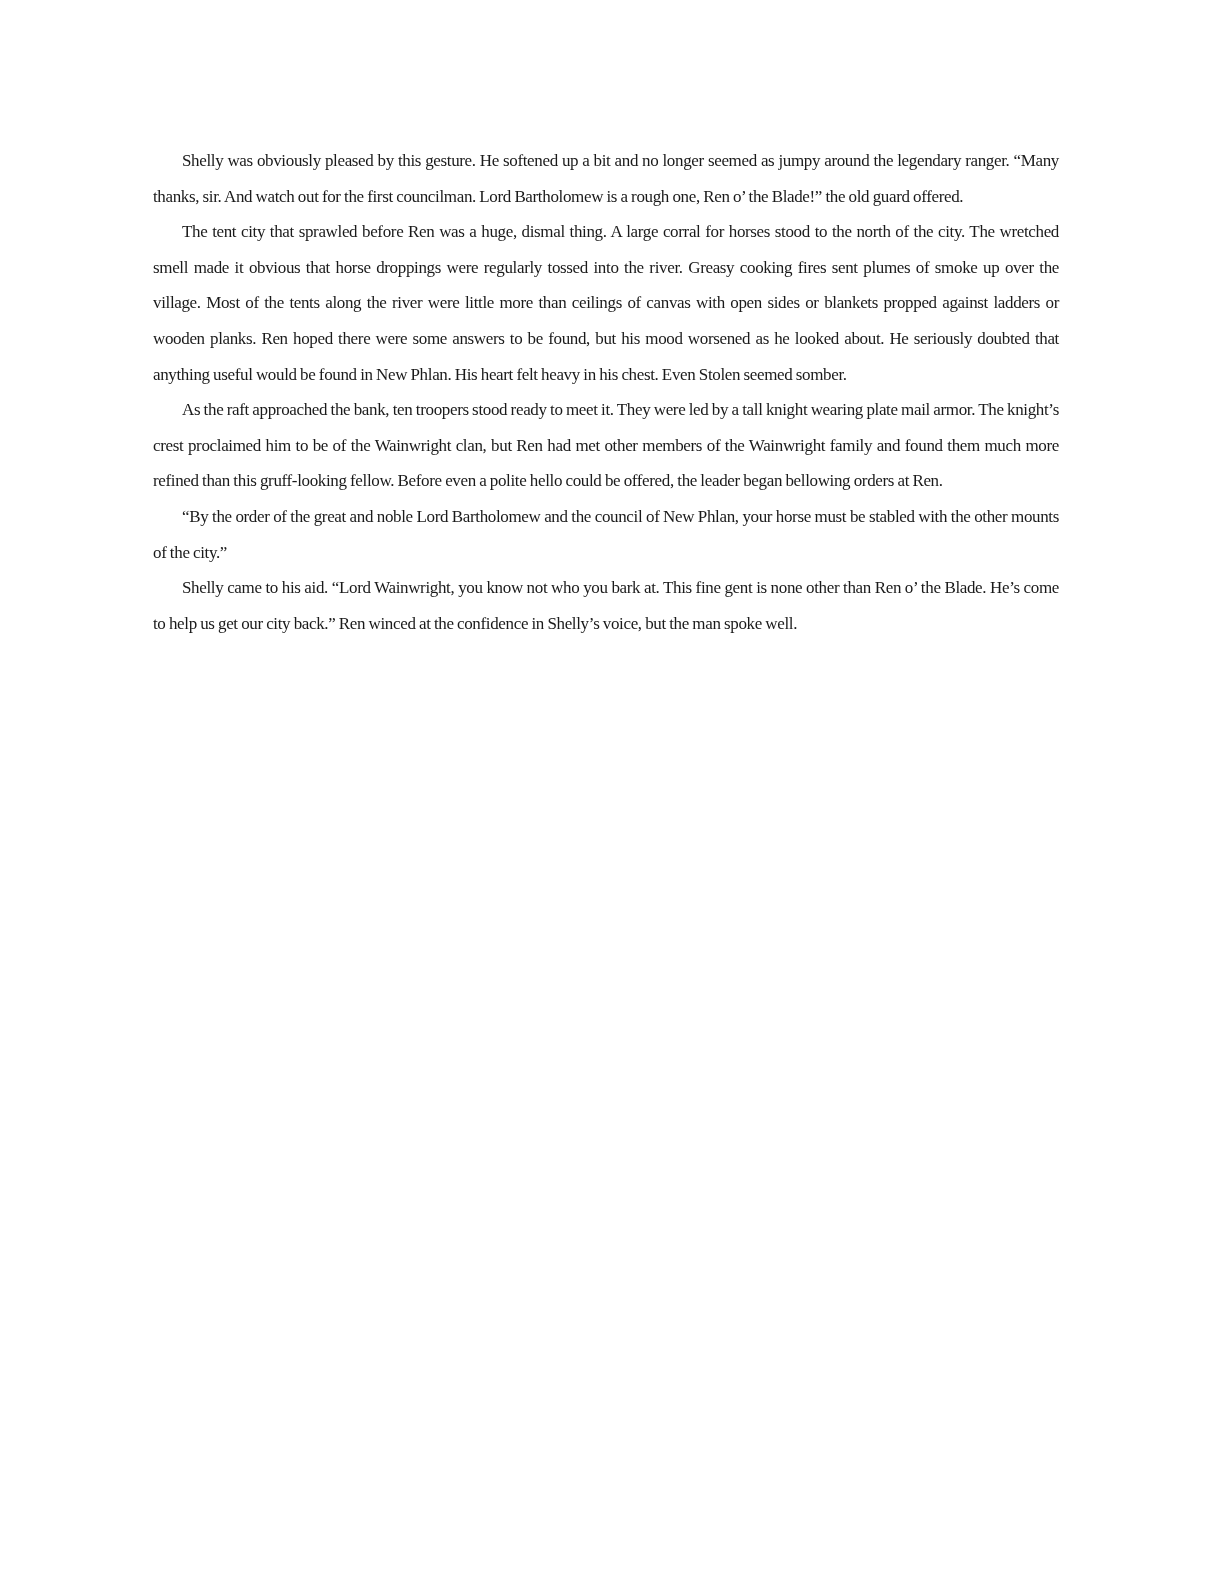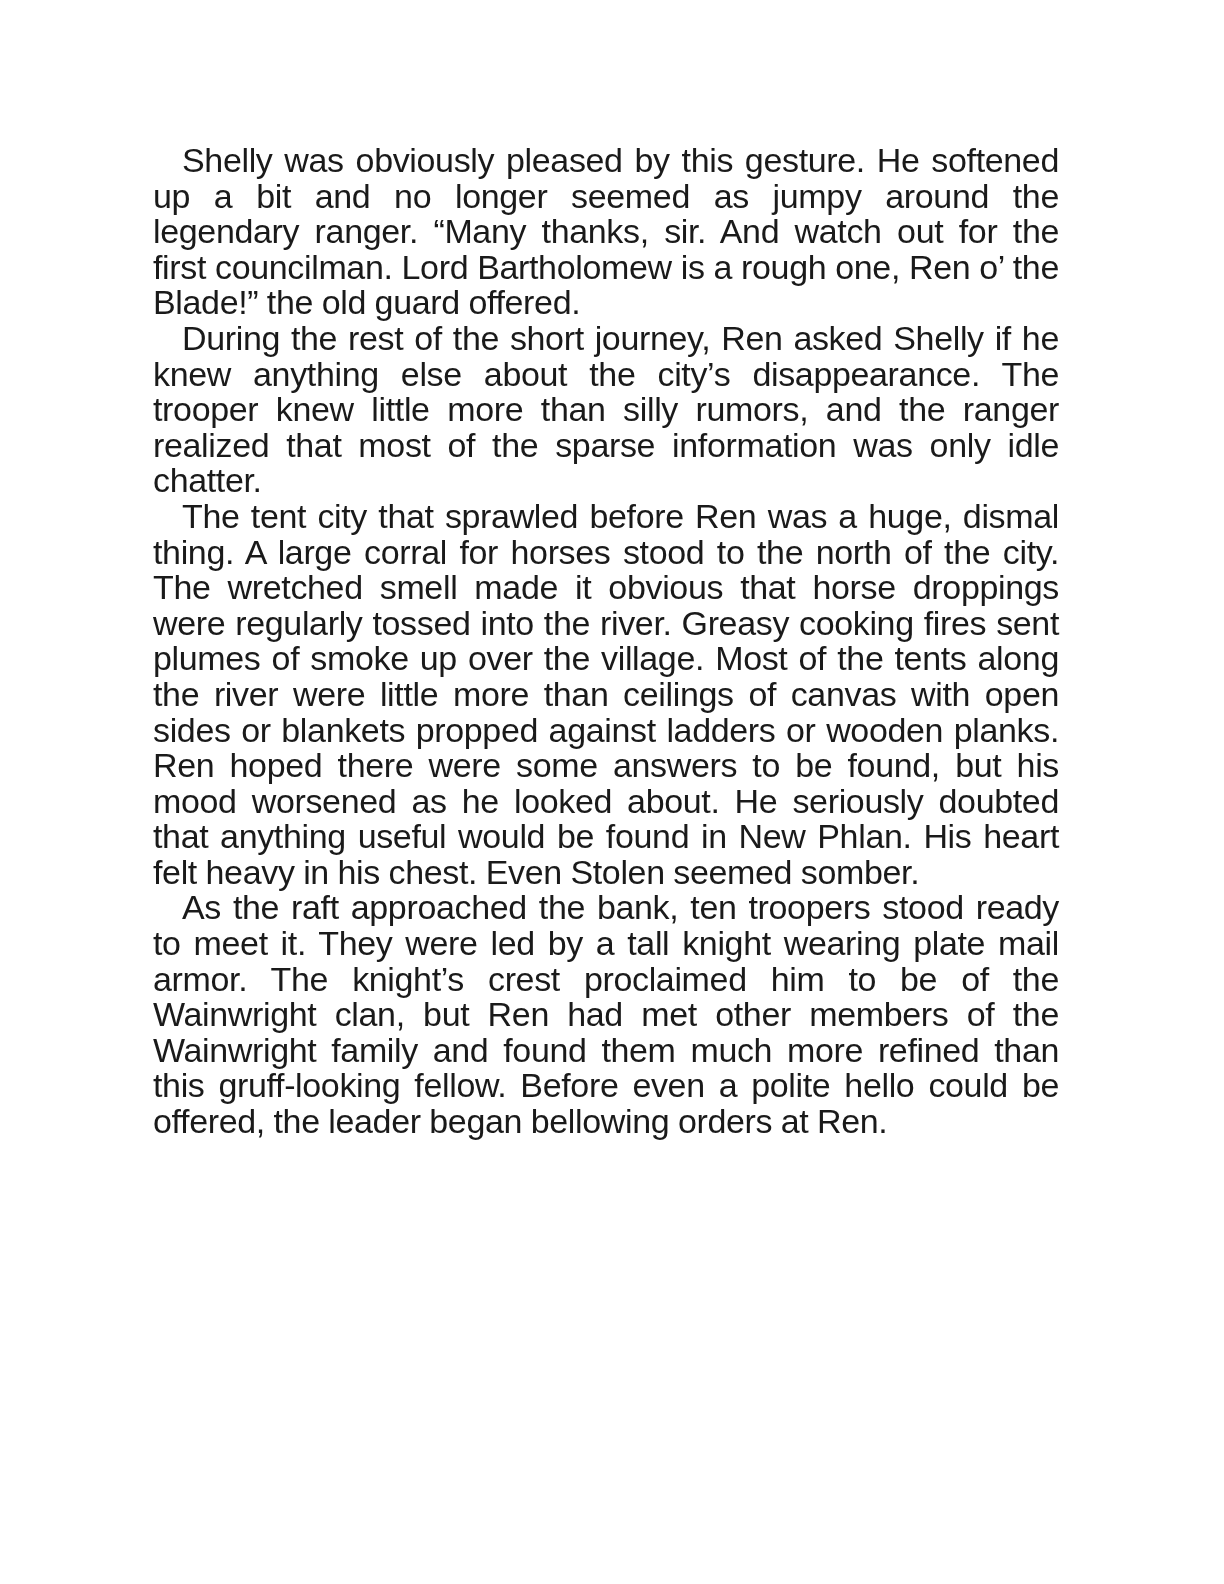--- a/index.html
+++ b/index.html
@@ -11,35 +11,36 @@
       width: 1224px;
       height: 1584px;
       position: relative;
       overflow: hidden;
     }
     .page {
       position: absolute;
       left: 153px;
       top: 143px;
       width: 906px;
-      font-family: Liberation Sans, sans-serif;
-      font-size: 34px;
+      font-family: Liberation Serif, serif;
+      font-size: 17px;
       line-height: 35.6px;
       color: #1a1a1a;
       letter-spacing: -0.35px;
       word-spacing: -0.5px;
     }
     .para {
       margin: 0;
       text-indent: 29px;
       text-align: justify;
       hyphens: none;
     }
   </style>
 </head>
 <body>
 
 <div class="page">
   <p class="para">Shelly was obviously pleased by this gesture. He softened up a bit and no longer seemed as jumpy around the legendary ranger. “Many thanks, sir. And watch out for the first councilman. Lord Bartholomew is a rough one, Ren o’ the Blade!” the old guard offered.</p>
-  <p class="para">During the rest of the short journey, Ren asked Shelly if he knew anything else about the city’s disappearance. The trooper knew little more than silly rumors, and the ranger realized that most of the sparse information was only idle chatter.</p>
   <p class="para">The tent city that sprawled before Ren was a huge, dismal thing. A large corral for horses stood to the north of the city. The wretched smell made it obvious that horse droppings were regularly tossed into the river. Greasy cooking fires sent plumes of smoke up over the village. Most of the tents along the river were little more than ceilings of canvas with open sides or blankets propped against ladders or wooden planks. Ren hoped there were some answers to be found, but his mood worsened as he looked about. He seriously doubted that anything useful would be found in New Phlan. His heart felt heavy in his chest. Even Stolen seemed somber.</p>
   <p class="para">As the raft approached the bank, ten troopers stood ready to meet it. They were led by a tall knight wearing plate mail armor. The knight’s crest proclaimed him to be of the Wainwright clan, but Ren had met other members of the Wainwright family and found them much more refined than this gruff-looking fellow. Before even a polite hello could be offered, the leader began bellowing orders at Ren.</p>
+  <p class="para">“By the order of the great and noble Lord Bartholomew and the council of New Phlan, your horse must be stabled with the other mounts of the city.”</p>
+  <p class="para">Shelly came to his aid. “Lord Wainwright, you know not who you bark at. This fine gent is none other than Ren o’ the Blade. He’s come to help us get our city back.” Ren winced at the confidence in Shelly’s voice, but the man spoke well.</p>
 </div>
 
 </body></html>

